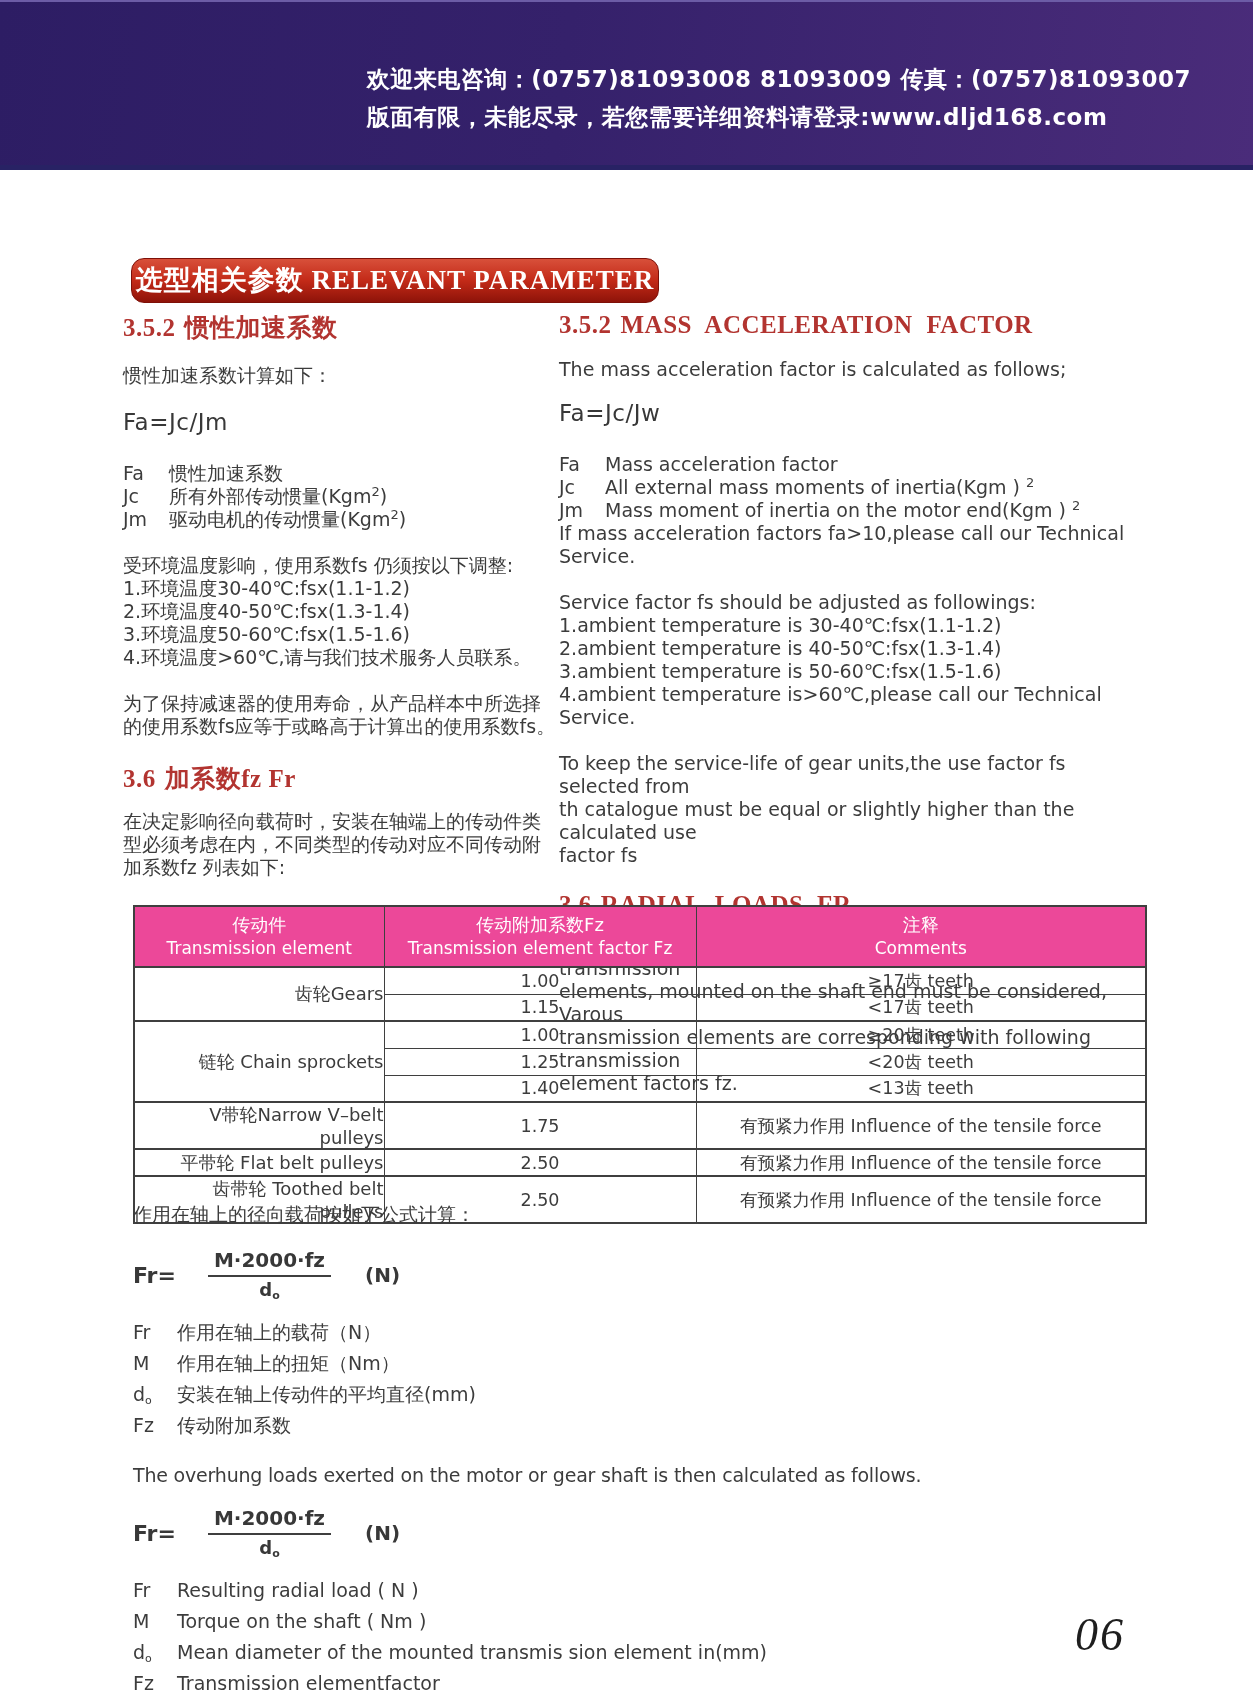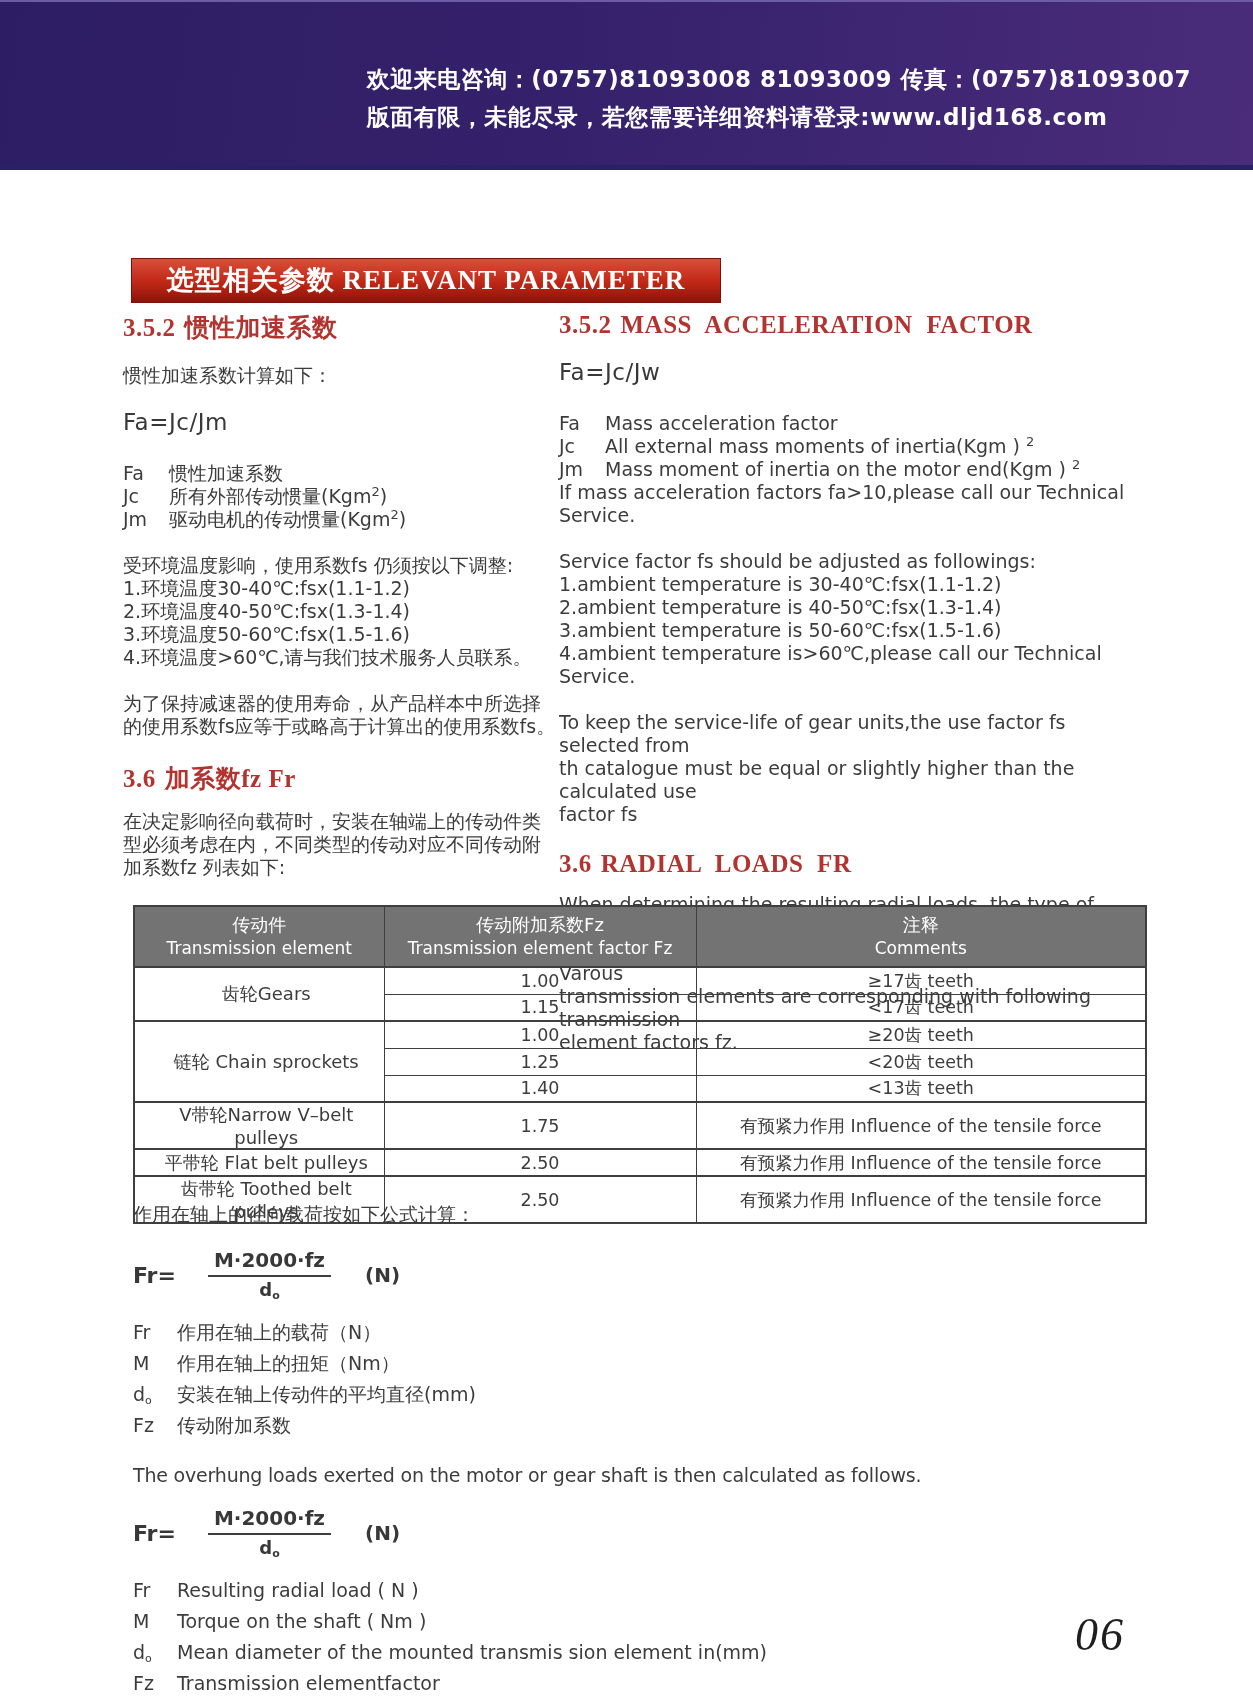--- a/index.html
+++ b/index.html
@@ -17,23 +17,23 @@
     border-bottom:5px solid #282264;
   }
   .band-text {
     position:absolute; top:58px; right:62px; text-align:left;
     color:#ffffff; font-weight:bold; font-size:23px; line-height:38px;
     letter-spacing:.5px;
   }
 
   
   .banner {
-    position:absolute; left:131px; top:258px; width:590px; height:45px;
+    position:absolute; left:131px; top:258px; width:528px; height:45px;
     background:linear-gradient(180deg,#d8503a 0%, #c32a18 50%, #8e1309 100%);
-    border:1px solid #7e1008; border-radius:0;
+    border:1px solid #7e1008; border-radius:13px;
     color:#ffffff; text-align:center; line-height:43px;
     font-family:"Liberation Serif", serif; font-weight:bold; font-size:27px;
     letter-spacing:1px;
   }
 
   
   .columns { position:absolute; left:123px; top:311px; width:1015px; display:flex; }
   .col-left  { width:436px; flex:none; }
   .col-right { width:579px; flex:none; }
 
@@ -52,31 +52,31 @@
   .defs sup, .supnum { font-size:13px; vertical-align:super; line-height:0; }
   .note   { font-size:19px; line-height:23px; }
   .pre    { white-space:pre-line; }
   .block  { margin-top:23px; font-size:19px; line-height:23px; }
 
   
   .table-wrap { position:absolute; left:133px; top:905px; width:1012px; }
   table { width:100%; border-collapse:collapse; border:2px solid #3f3f3f; table-layout:fixed; }
   col.c1 { width:250px; } col.c2 { width:312px; } col.c3 { width:450px; }
   th {
-    background:#737373; color:#ffffff; font-weight:normal;
+    background:#ec4899; color:#ffffff; font-weight:normal;
     border:1px solid #3f3f3f; padding:5px 0 6px 0; text-align:center;
   }
   th .th-zh { font-size:18px; line-height:25px; }
   th .th-en { font-size:17px; line-height:23px; }
   thead tr  { border-bottom:2px solid #3f3f3f; }
   td {
     border:1px solid #3f3f3f; height:27px; text-align:center;
     font-size:17.5px; color:#3c3c3c; padding:0;
   }
-  td.el { text-align:center; padding-left:14px; font-size:18px; }
+  td.el { text-align:right; padding-left:14px; font-size:18px; }
   tr.gs td { border-top:2px solid #3f3f3f; }
 
   
   .after { position:absolute; left:133px; top:1202px; width:1012px; }
   .f-intro { font-size:19px; }
   .formula { display:flex; align-items:center; margin-top:20px; font-weight:bold; color:#383838;gap:24px; }
   .f-lhs  { font-size:22px; }
   .frac   { display:inline-block; text-align:center; margin:0 10px 0 8px; }
   .f-num  { display:block; font-size:20px; padding:0 6px 3px 6px; border-bottom:2px solid #3f3f3f; }
   .f-den  { display:block; font-size:18px; padding-top:2px; }
@@ -144,20 +144,21 @@
       </div>
       <div class="block pre" style="margin-top:15px;">在决定影响径向载荷时，安装在轴端上的传动件类
 型必须考虑在内，不同类型的传动对应不同传动附
 加系数fz 列表如下:</div>
     </div>
 
     <div class="col-right">
       <div class="sec-heading">
         <span class="sp">3.5.2</span><span>MASS ACCELERATION FACTOR</span>
       </div>
+      <div class="intro">The mass acceleration factor is calculated as follows;</div>
       <div class="feq">Fa=Jc/Jw</div>
 
       <div class="defs">
         <div class="def-row">
           <span class="def-term">Fa</span>
           <span><span>Mass acceleration factor</span><sup></sup><span></span></span>
         </div>
         <div class="def-row">
           <span class="def-term">Jc</span>
           <span><span>All external mass moments of inertia(Kgm ) </span><sup>2</sup><span></span></span>

